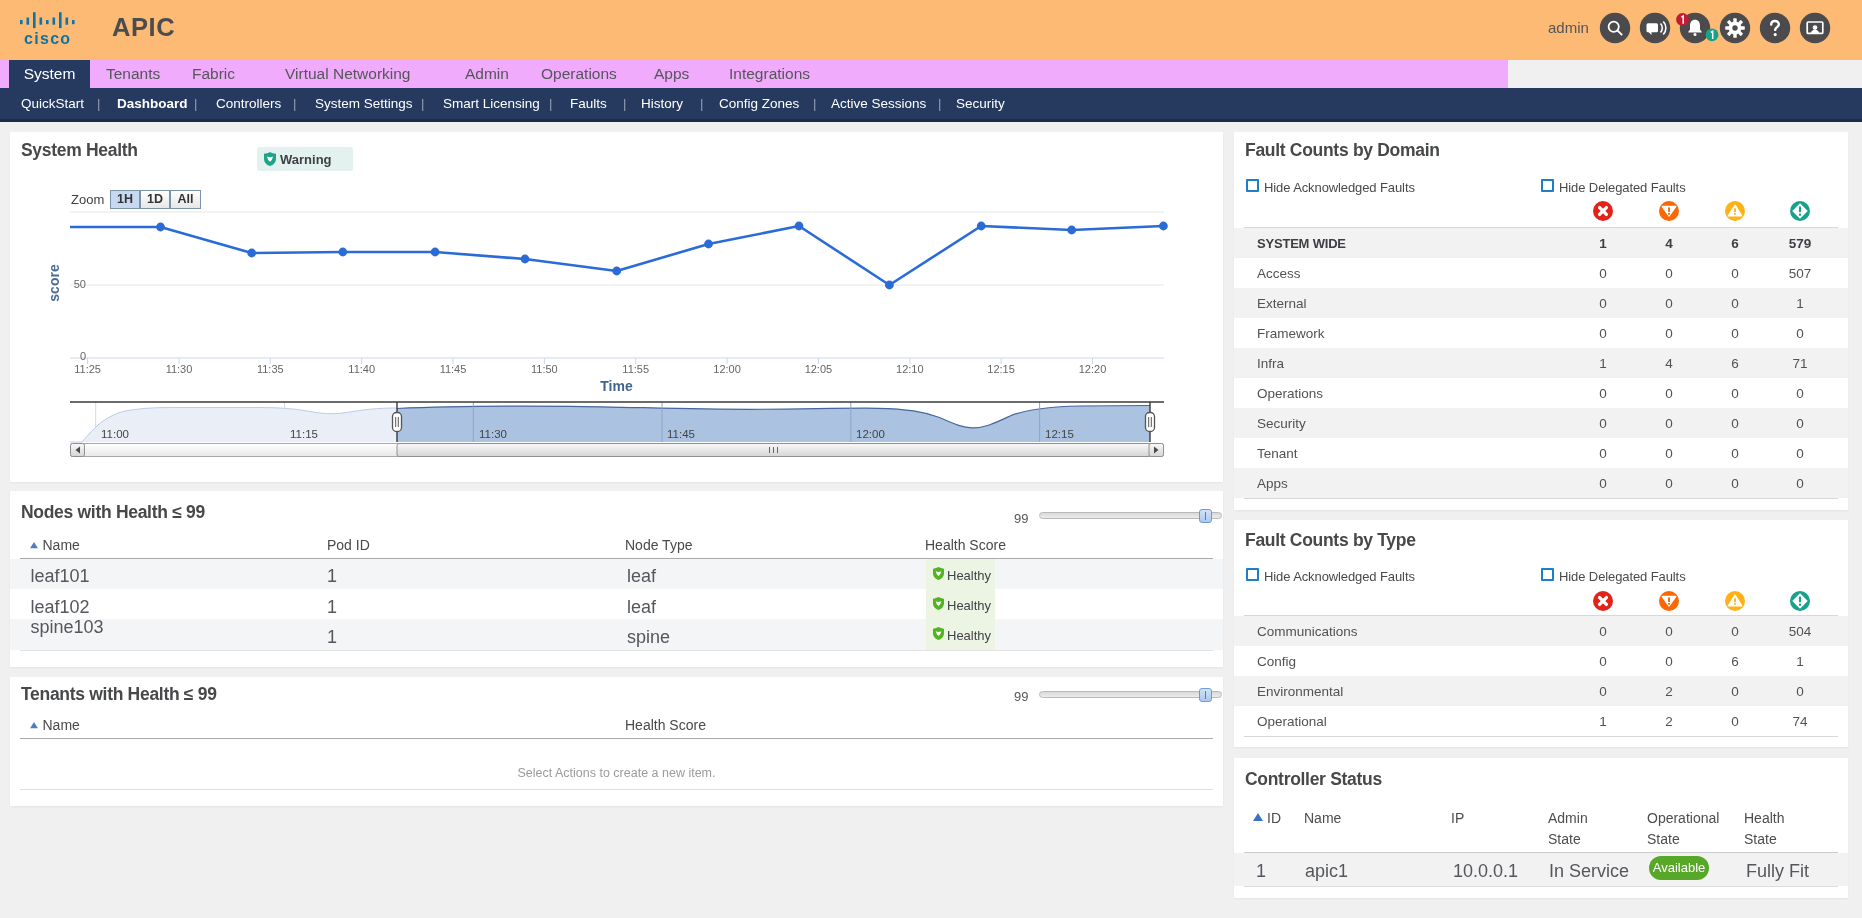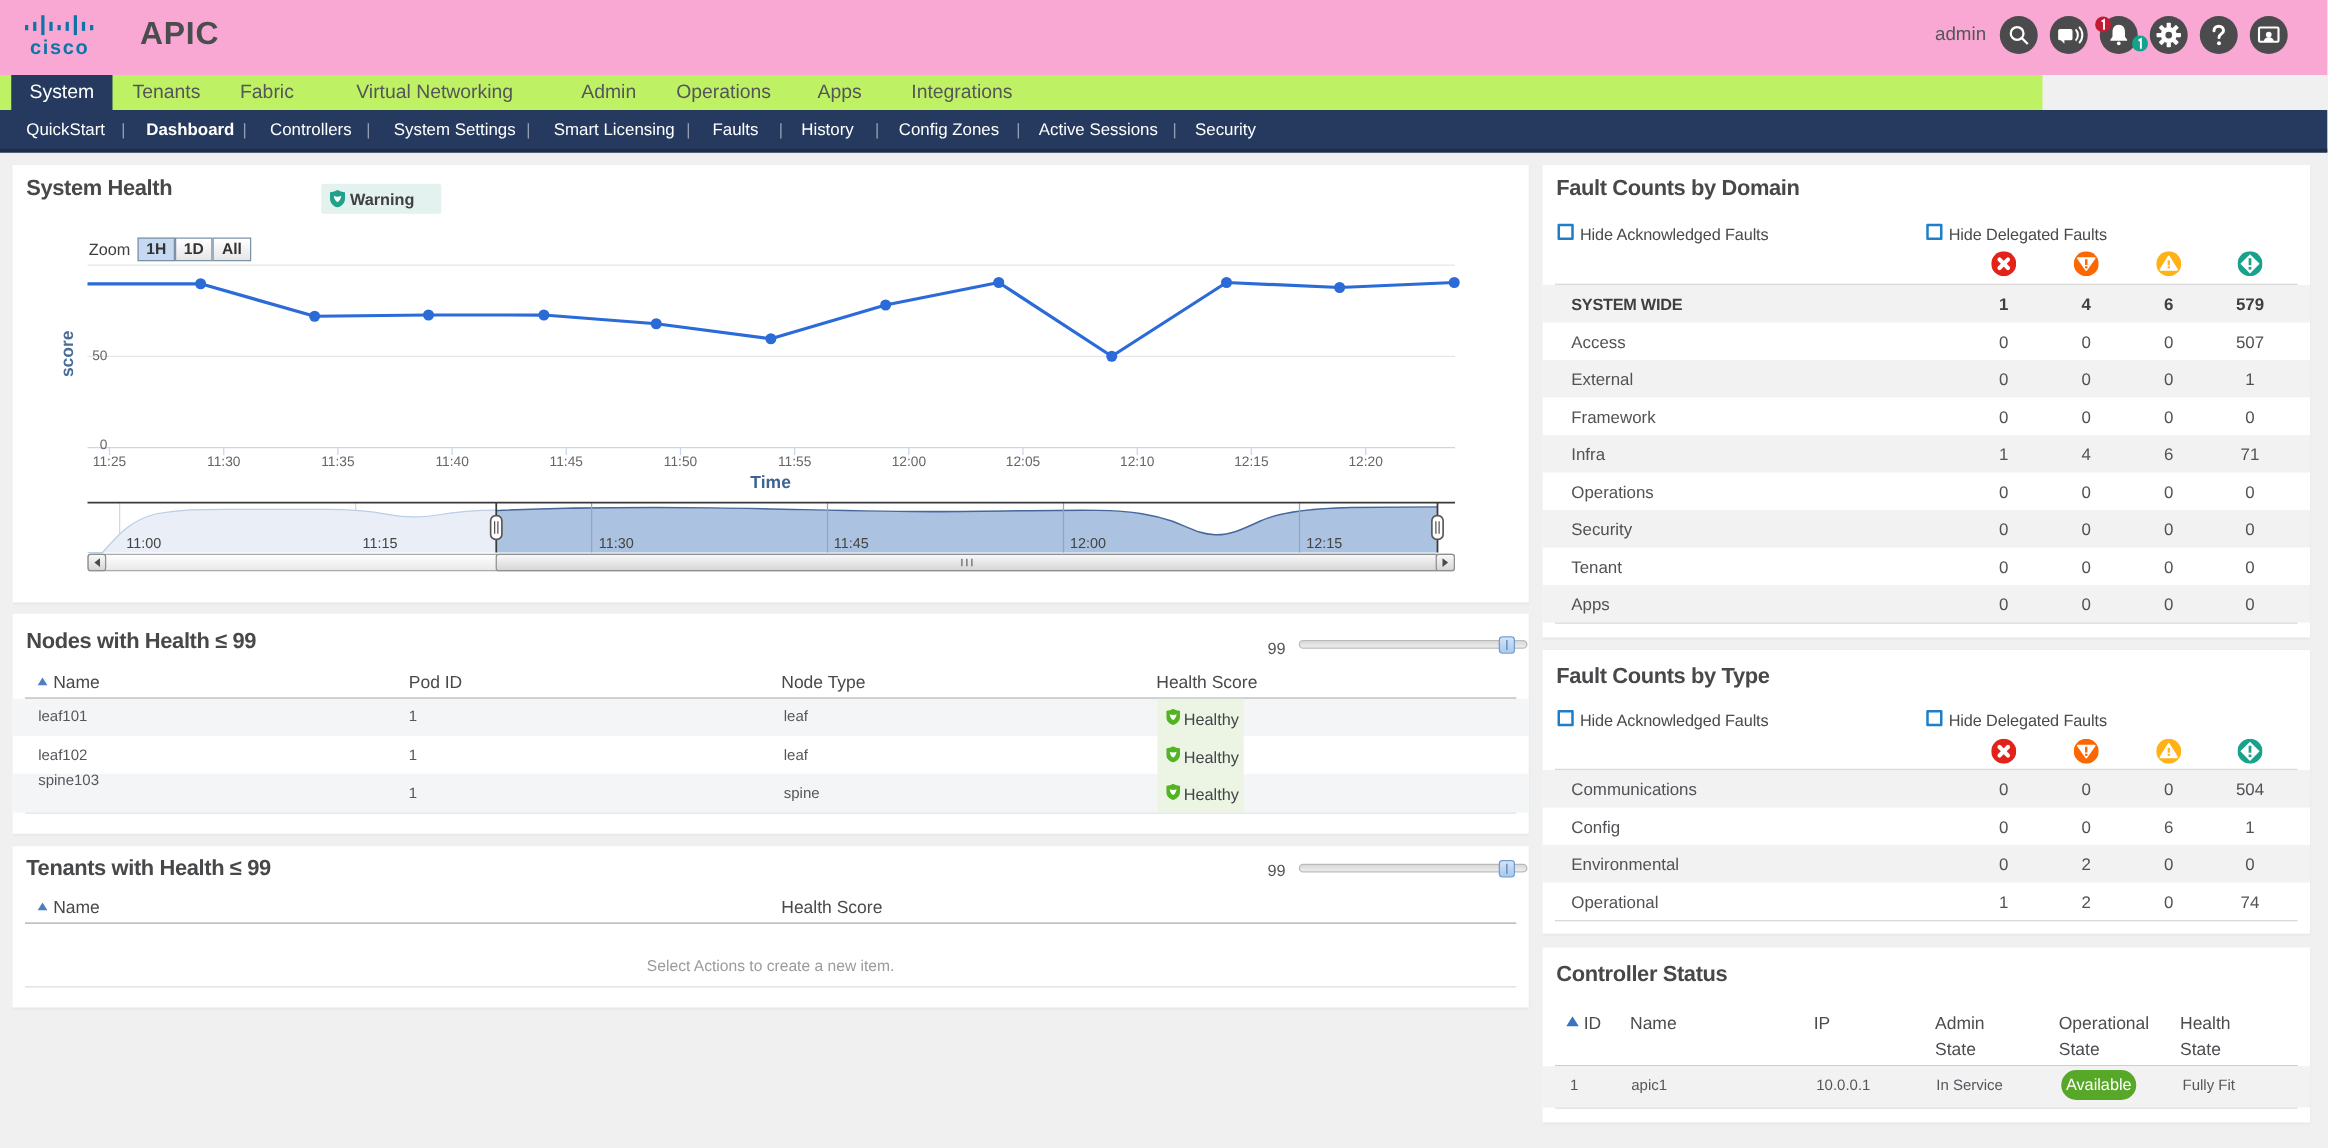--- a/index.html
+++ b/index.html
@@ -9,30 +9,30 @@
 .ct{position:absolute;font-weight:bold;color:#47484a;font-size:17.5px;letter-spacing:-0.3px;}
 .navtxt{position:absolute;top:5px;font-size:15.5px;color:#55565a;}
 .sn{position:absolute;top:7.5px;font-size:13.5px;color:#fff;}
 .snsep{position:absolute;top:7.5px;font-size:13px;color:rgba(255,255,255,.5);}
 .chk{position:absolute;width:9px;height:9px;border:2px solid #1e7ec8;border-radius:1px;background:#fff;}
 .chklbl{position:absolute;font-size:13px;color:#4a4a4a;letter-spacing:-0.1px;}
 .fr{position:absolute;left:0;width:614px;}
 .fr .lbl{position:absolute;left:23px;top:8px;font-size:13.5px;color:#515256;}
 .fr .v{position:absolute;top:8px;width:40px;text-align:center;font-size:13.5px;color:#515256;}
 .gray{background:#f2f2f3;}
-.rowtxt{font-size:12px;color:#55575c;}
+.rowtxt{font-size:18px;color:#55575c;}
 .healthy{position:absolute;left:916px;width:69px;background:#ecf4e4;}
 .hshield{position:absolute;left:7px;top:8px;}
 .htxt{position:absolute;left:21px;top:9px;font-size:13px;color:#414347;}
 .hdr2{font-size:14px;color:#4c4d50;line-height:21px;}
 </style>
 </head>
 <body>
 
-<div class="abs" style="left:0;top:0;width:1862px;height:60px;background:#f9a8d4;">
+<div class="abs" style="left:0;top:0;width:1862px;height:60px;background:#fdba74;">
   <svg class="abs" style="left:20px;top:2px;" width="60" height="46" viewBox="0 0 60 46">
     <g fill="#0d74a8">
       <rect x="0" y="18" width="2.6" height="4.2"></rect>
       <rect x="6.5" y="15.5" width="2.6" height="7.2"></rect>
       <rect x="13" y="10.2" width="2.6" height="15.9"></rect>
       <rect x="19.5" y="15.5" width="2.6" height="7.2"></rect>
       <rect x="26" y="18" width="2.6" height="4.2"></rect>
       <rect x="32.5" y="15.5" width="2.6" height="7.2"></rect>
       <rect x="39" y="10.2" width="2.6" height="15.9"></rect>
       <rect x="45.5" y="15.5" width="2.6" height="7.2"></rect>
@@ -96,21 +96,21 @@
       <path d="M212 21.4 c0-2.4 1.8-3.6 4-3.6 s4 1.2 4 3.6 z" fill="#fff"></path>
     </g>
 
     <circle cx="83.5" cy="7.5" r="6.4" fill="#c31b34"></circle>
     <path d="M82.3 5.2 l1.9 -1.1 v7.6" fill="none" stroke="#fff" stroke-width="1.5"></path>
     <circle cx="113" cy="22.8" r="6.4" fill="#13a28b"></circle>
     <path d="M111.8 20.5 l1.9 -1.1 v7.6" fill="none" stroke="#fff" stroke-width="1.5"></path>
   </svg>
 </div>
 
-<div class="abs" style="left:0;top:60px;width:1634px;height:28px;background:#bef264;">
+<div class="abs" style="left:0;top:60px;width:1508px;height:28px;background:#f0abfc;">
   <div class="abs" style="left:9px;top:0;width:81px;height:28px;background:#253a5e;color:#fff;font-size:15.5px;text-align:center;line-height:28px;">System</div>
   <div class="navtxt" style="left:106px;">Tenants</div>
   <div class="navtxt" style="left:192px;">Fabric</div>
   <div class="navtxt" style="left:285px;">Virtual Networking</div>
   <div class="navtxt" style="left:465px;">Admin</div>
   <div class="navtxt" style="left:541px;">Operations</div>
   <div class="navtxt" style="left:654px;">Apps</div>
   <div class="navtxt" style="left:729px;">Integrations</div>
 </div>
 

